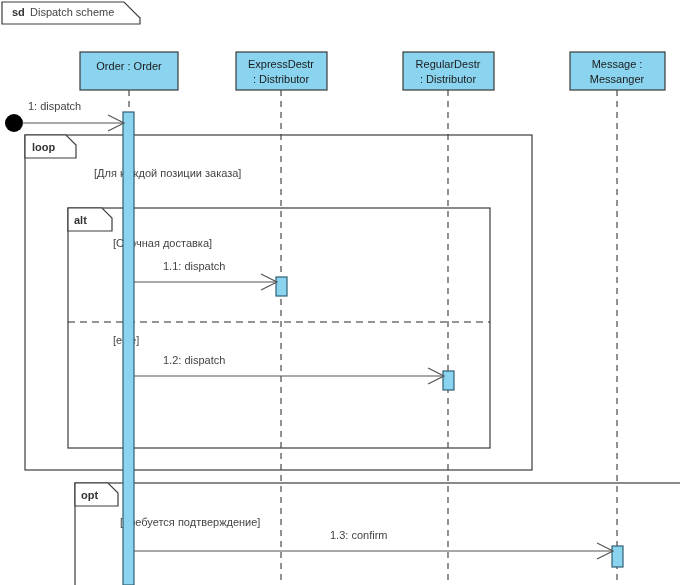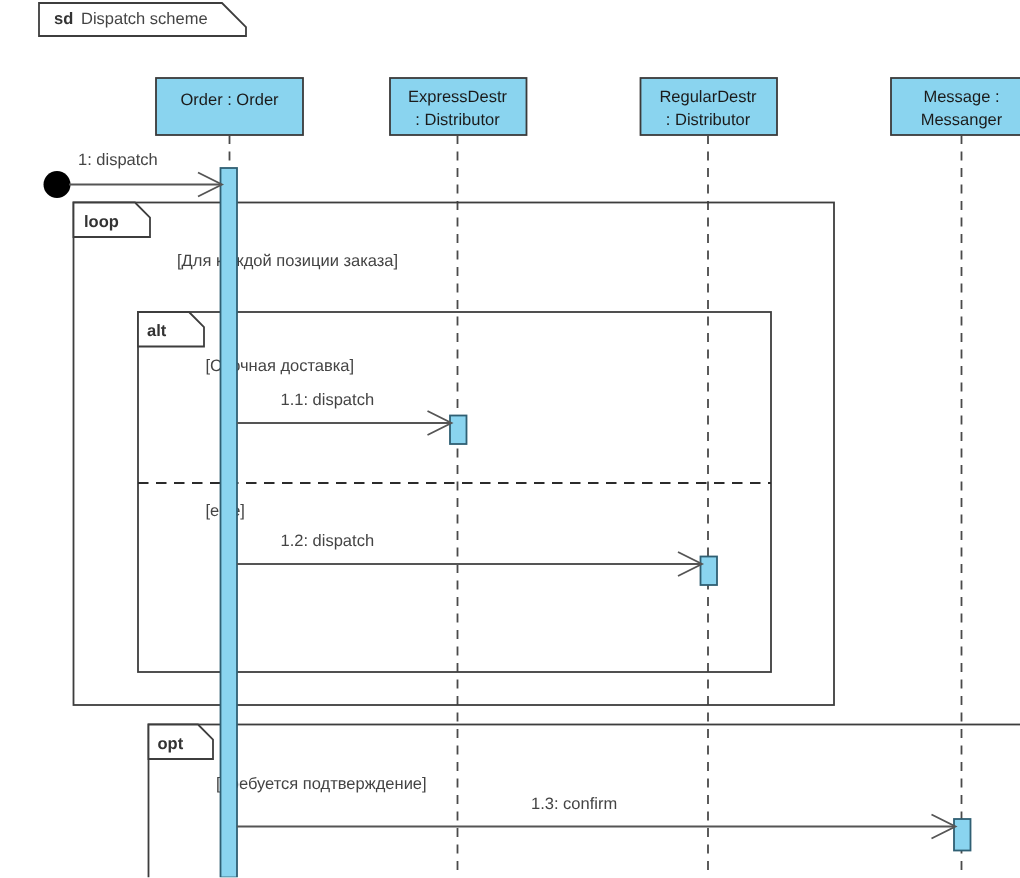--- a/index.html
+++ b/index.html
@@ -13,21 +13,20 @@
     position: relative;
     font-family: "Liberation Sans", sans-serif;
     color: #444444;
     overflow: hidden;
   }
   #diagram-root {
     position: absolute;
     left: 0; top: 0;
     width: 592px;
     height: 585px;
-    margin-left: 24px;
   }
   svg#diagram-canvas {
     position: absolute;
     left: 0; top: 0;
     width: 680px;
     height: 585px;
   }
   .frame-title-text {
     font-family: "Liberation Sans", sans-serif;
     font-size: 11px;

